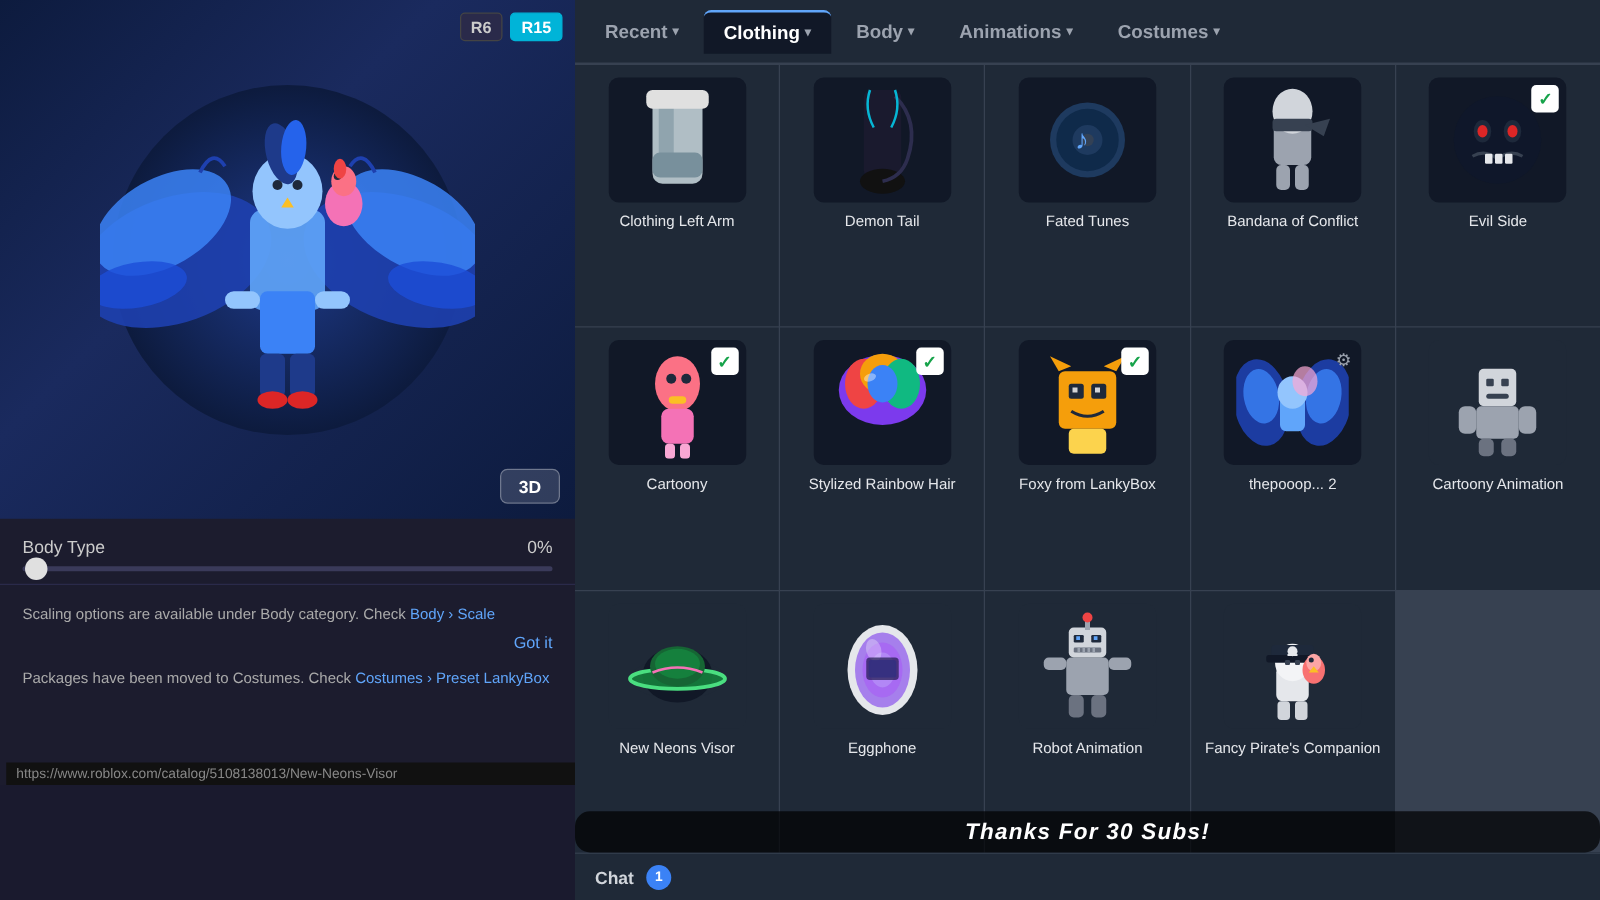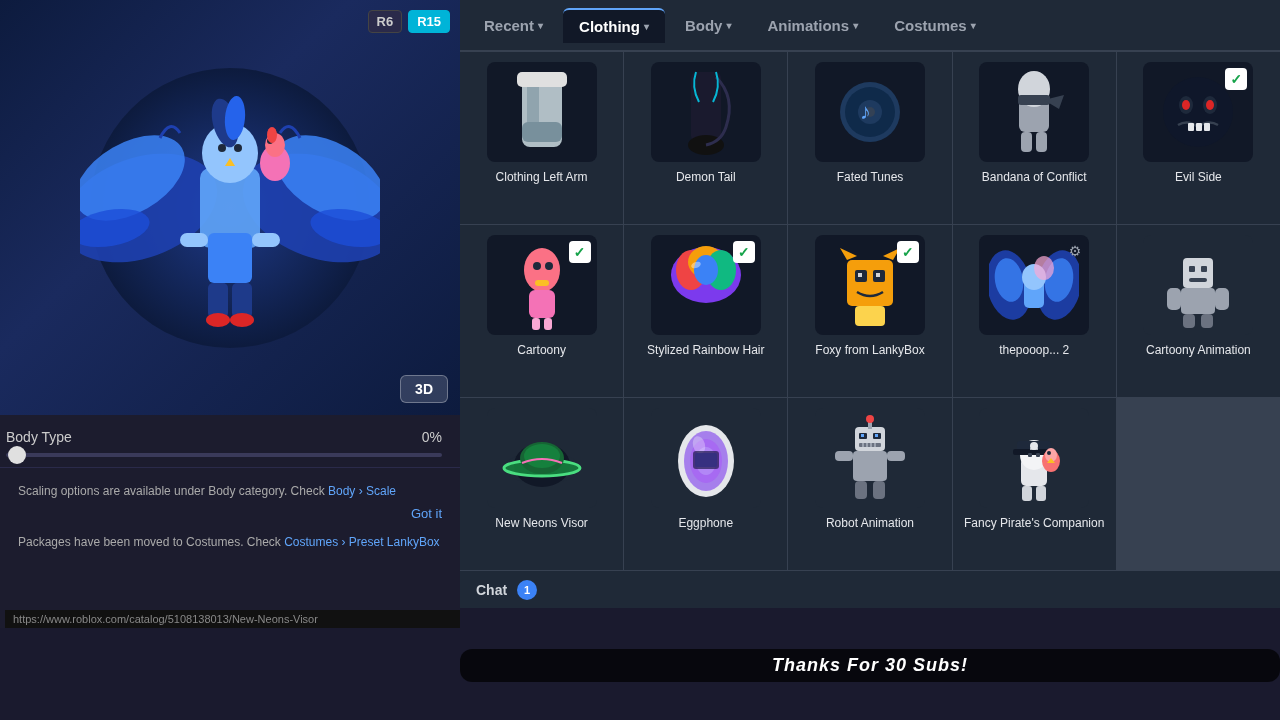--- a/index.html
+++ b/index.html
@@ -73,21 +73,21 @@
       border: 1px solid rgba(255,255,255,0.3);
       border-radius: 6px;
       padding: 5px 14px;
       font-size: 14px;
       font-weight: 700;
       color: #fff;
       cursor: pointer;
     }
 
     .body-type-section {
-      padding: 14px 18px 10px 6px;
+      padding: 14px 18px 10px 18px;
       border-bottom: 1px solid #2a2a4a;
     }
 
     .body-type-header {
       display: flex;
       justify-content: space-between;
       align-items: center;
       margin-bottom: 8px;
     }
 
@@ -160,21 +160,21 @@
       font-size: 11px;
       color: #888;
     }
 
     
     .right-panel {
       flex: 1;
       background: #111827;
       display: flex;
       flex-direction: column;
-      height: 608px;
+      height: 720px;
     }
 
     
     .top-nav {
       display: flex;
       align-items: center;
       background: #1f2937;
       border-bottom: 2px solid #374151;
       height: 52px;
       padding: 0 8px;

